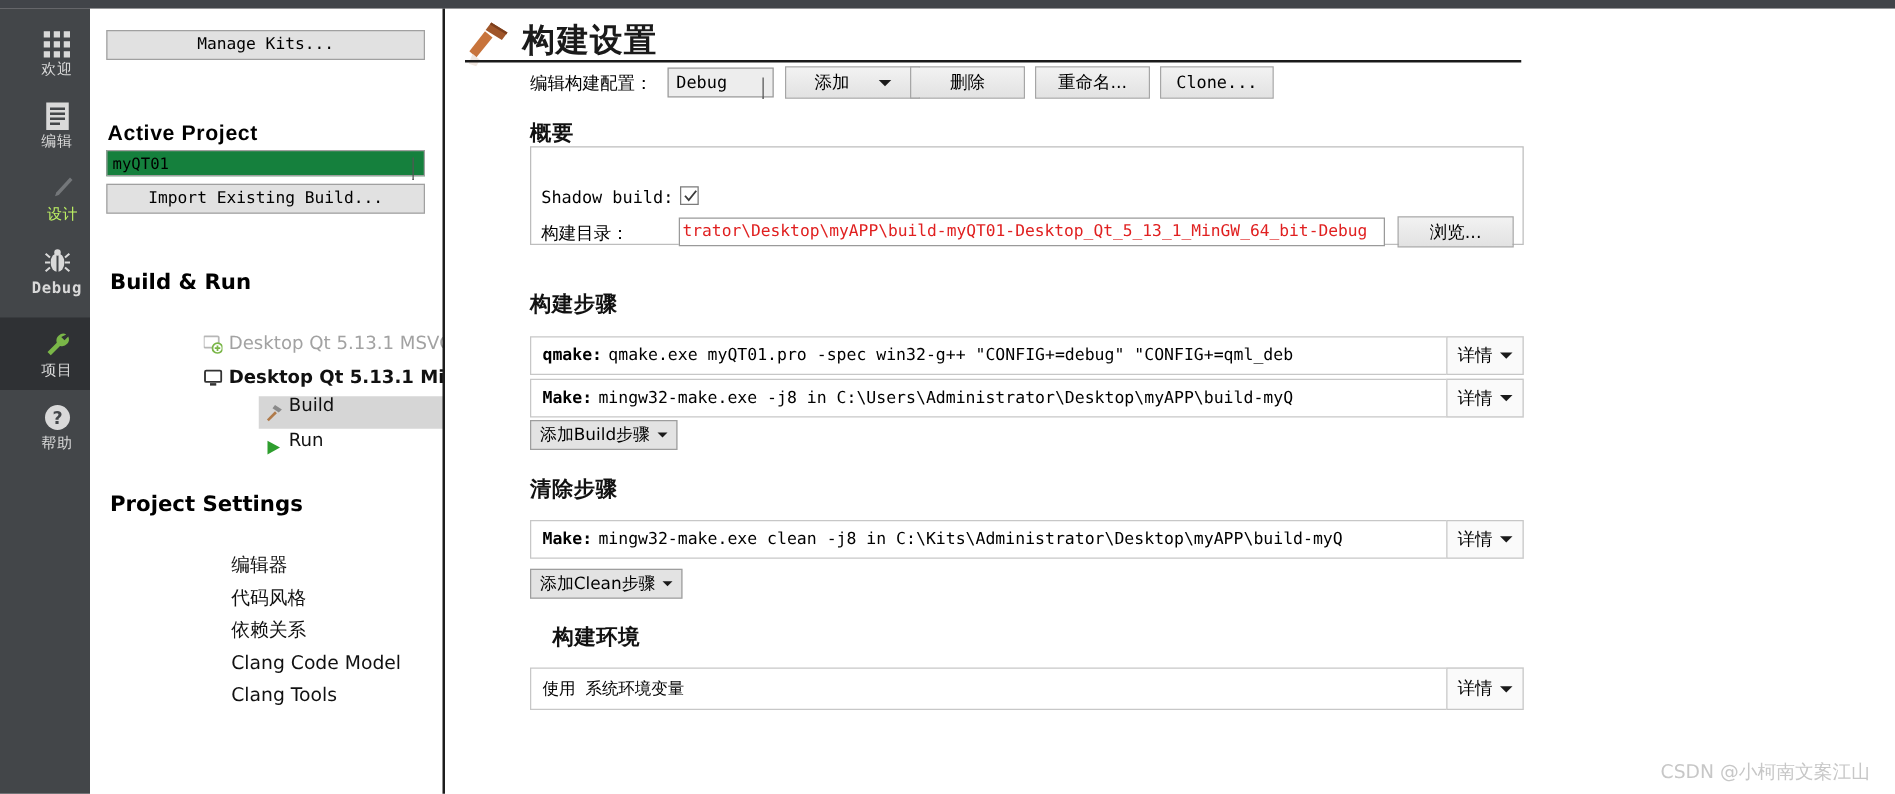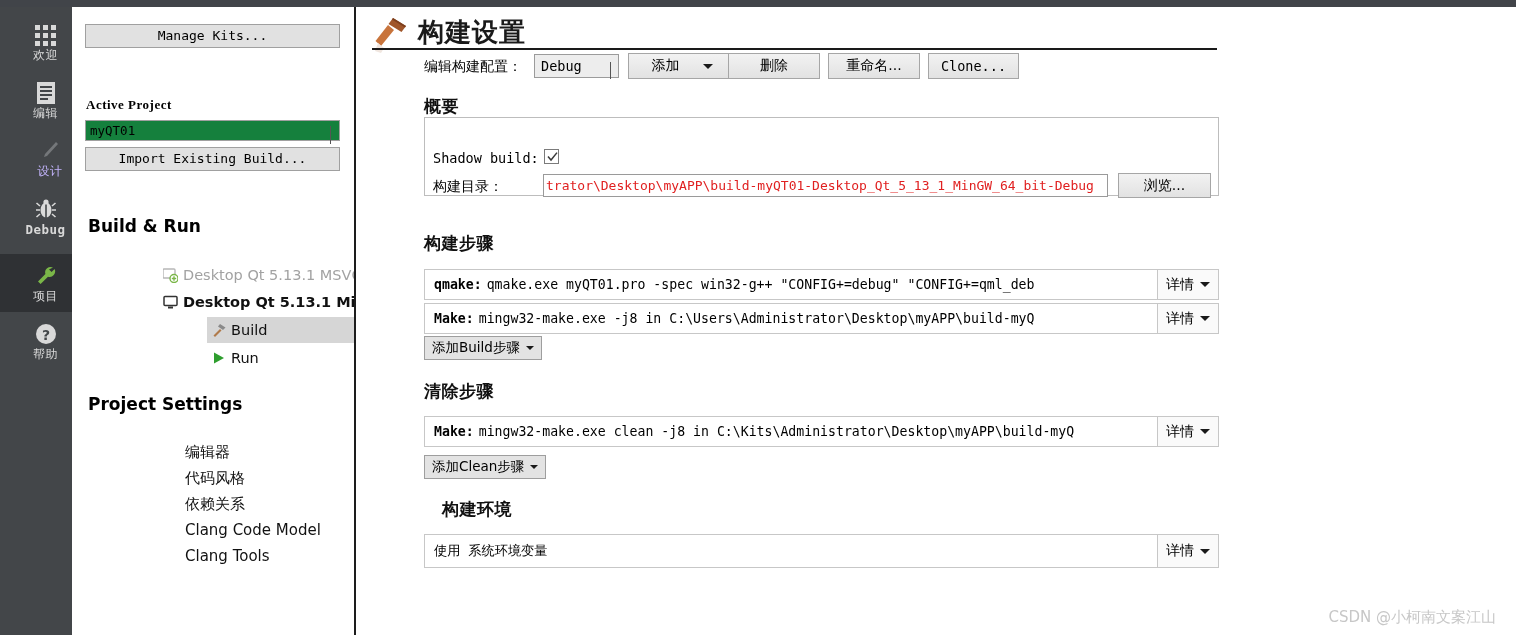--- a/index.html
+++ b/index.html
@@ -20,21 +20,21 @@
     position:absolute;left:0;top:7px;width:72px;height:628px;
     background:#434649;
   }
   .mode-item{
     width:91px;height:58px;
     display:flex;flex-direction:column;align-items:center;justify-content:center;
     color:#d9d9d9;
     box-sizing:border-box;
   }
   .mode-item.selected{background:#2f3134;margin-top:9px;}
-  .mode-item.disabled{color:#c4b5fd;padding-left:9px;}
+  .mode-item.disabled{color:#bef264;padding-left:9px;}
   .mode-icon{
     height:26px;width:30px;display:flex;align-items:center;justify-content:center;
     margin-bottom:1px;
   }
   .mode-label{
     font-family:"DejaVu Sans", sans-serif;
     font-size:12px;line-height:13px;letter-spacing:.5px;
   }
   .mode-item.debug .mode-label{font-family:"DejaVu Sans Mono", monospace;font-size:12.5px;font-weight:bold;}
 
@@ -59,30 +59,30 @@
     box-sizing:border-box;
     line-height:22px;
     height:24px;
   }
   .panel-heading{
     position:absolute;
     font-family:"DejaVu Sans", sans-serif;
     font-weight:bold;font-size:17px;color:#000;
     white-space:nowrap;
   }
-  .panel-heading.mono{font-family:Liberation Serif, serif;font-size:13px;letter-spacing:.5px;}
+  .panel-heading.mono{font-family:Liberation Sans, sans-serif;font-size:17px;letter-spacing:.5px;}
   .kit-row{
     position:absolute;left:85px;height:26px;width:255px;
     display:flex;align-items:center;
     font-family:"DejaVu Sans", sans-serif;font-size:14.5px;
   }
   .kit-row .kicon{width:26px;display:flex;align-items:center;justify-content:center;}
   .tree-row{
     position:absolute;left:135px;height:26px;width:206px;
-    display:flex;align-items:center;
+    display:flex;
     font-family:"DejaVu Sans", sans-serif;font-size:14.5px;color:#111;
   }
   .tree-row.sel{background:#d6d6d6;}
   .tree-row .ticon{width:24px;display:flex;align-items:center;justify-content:center;}
   .settings-link{
     position:absolute;left:113px;
     font-family:"DejaVu Sans", sans-serif;font-size:15px;color:#111;
     white-space:nowrap;
   }
 

